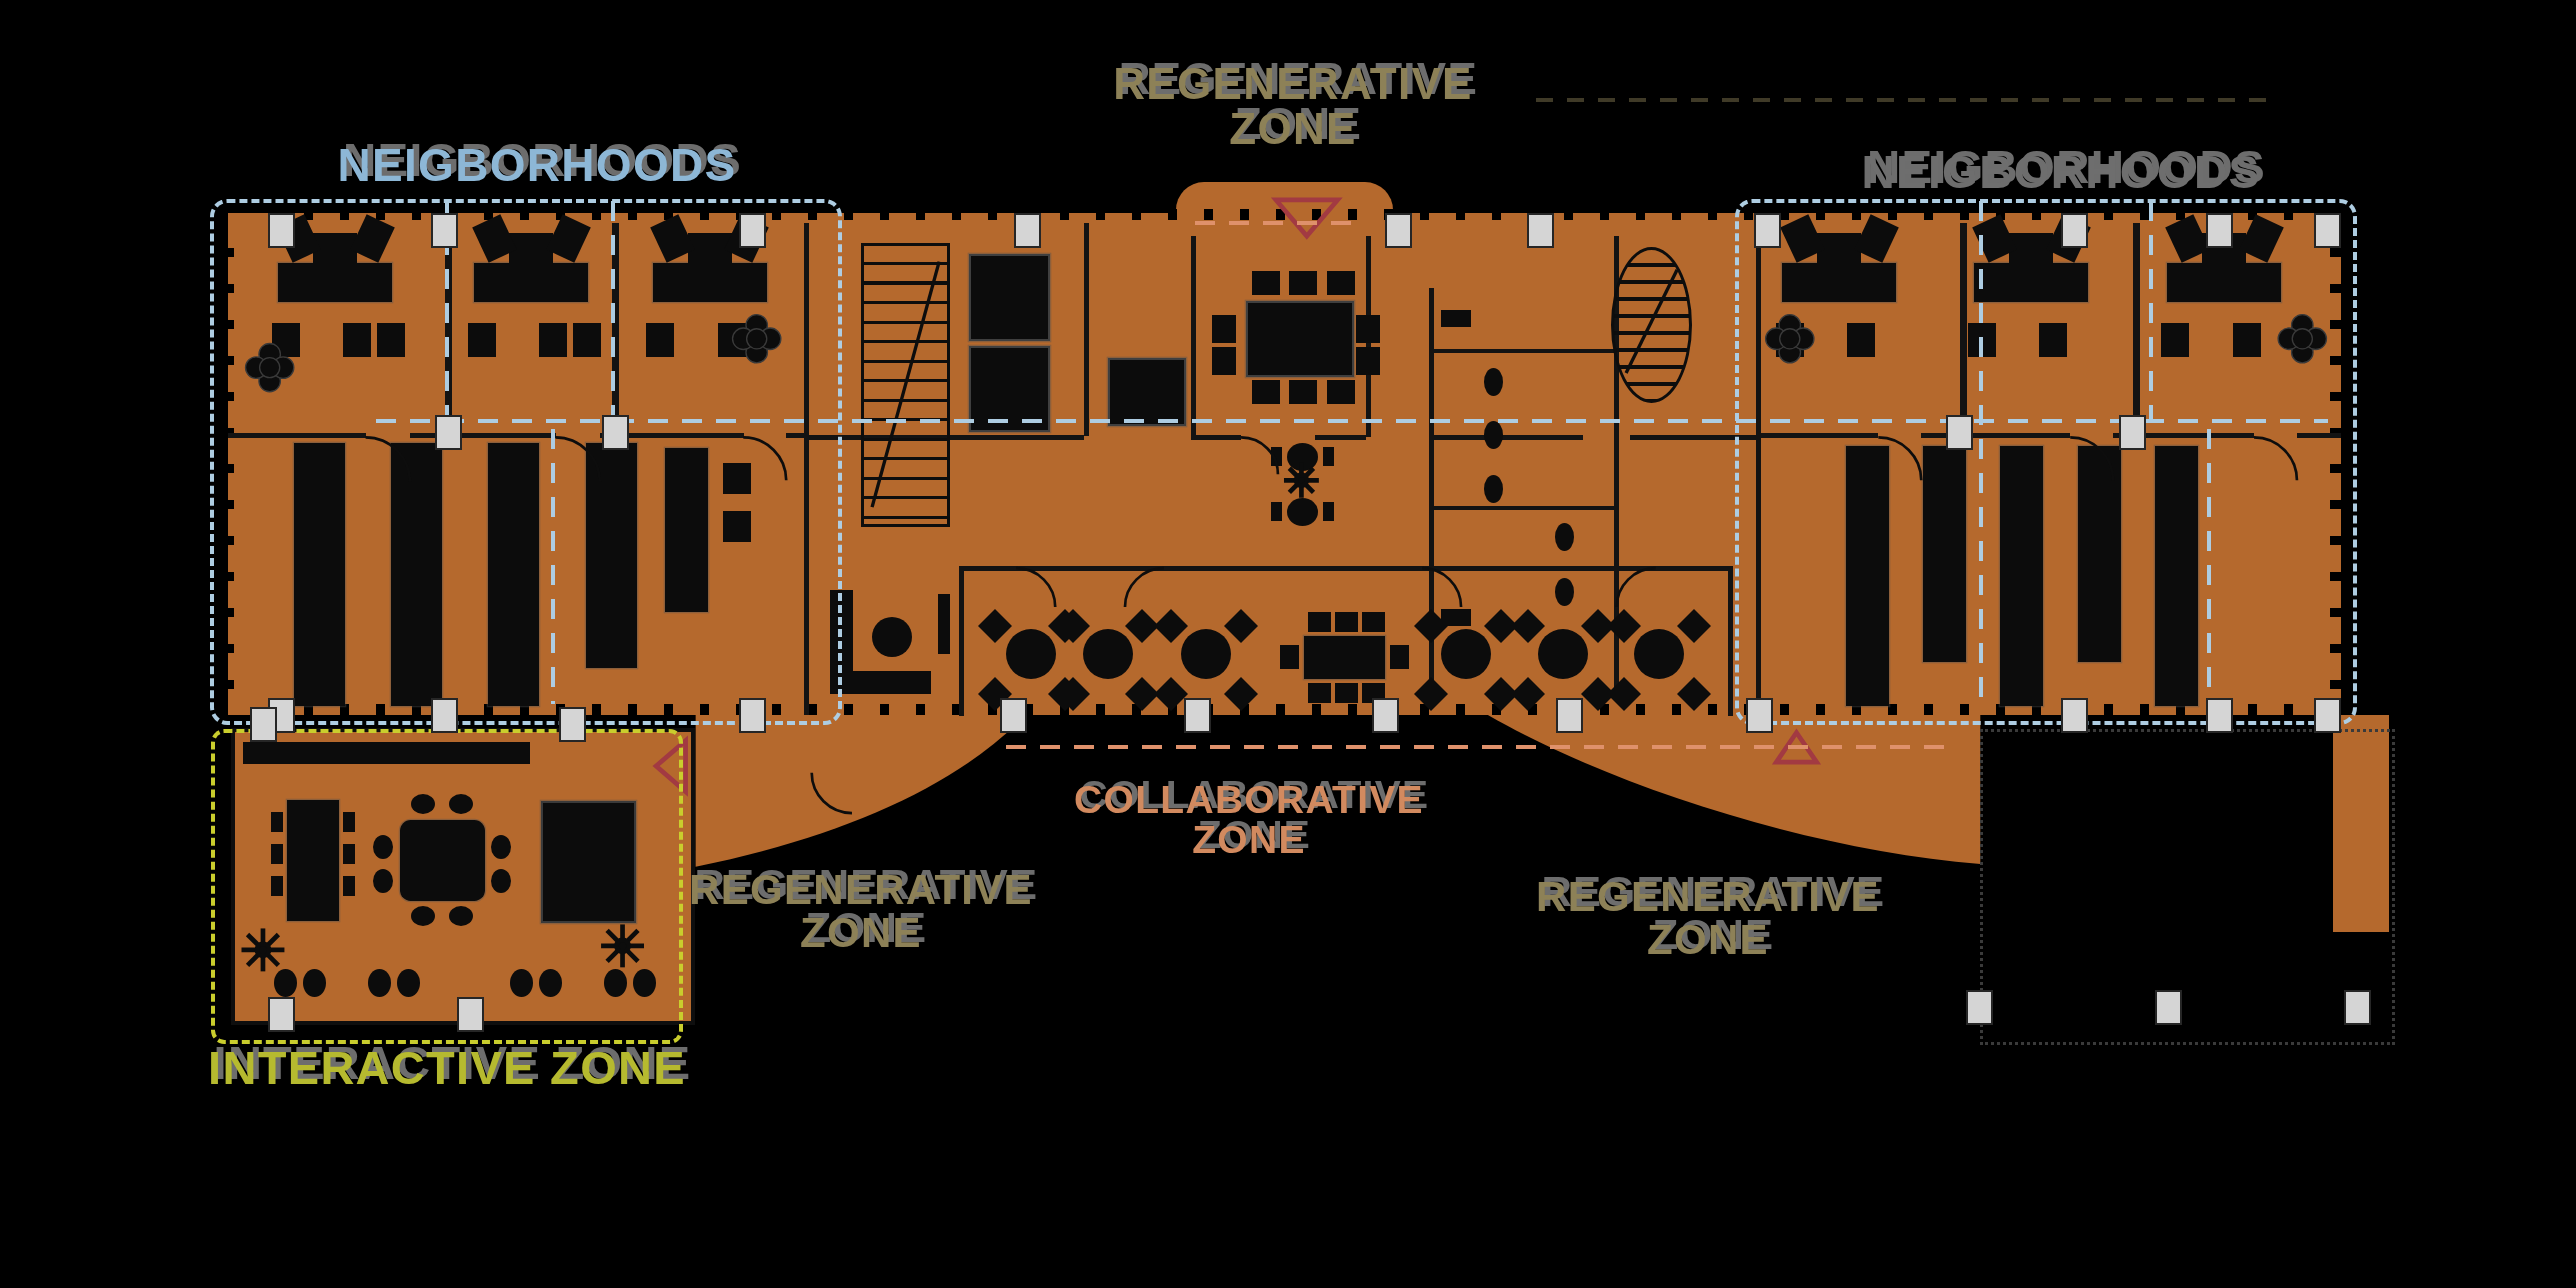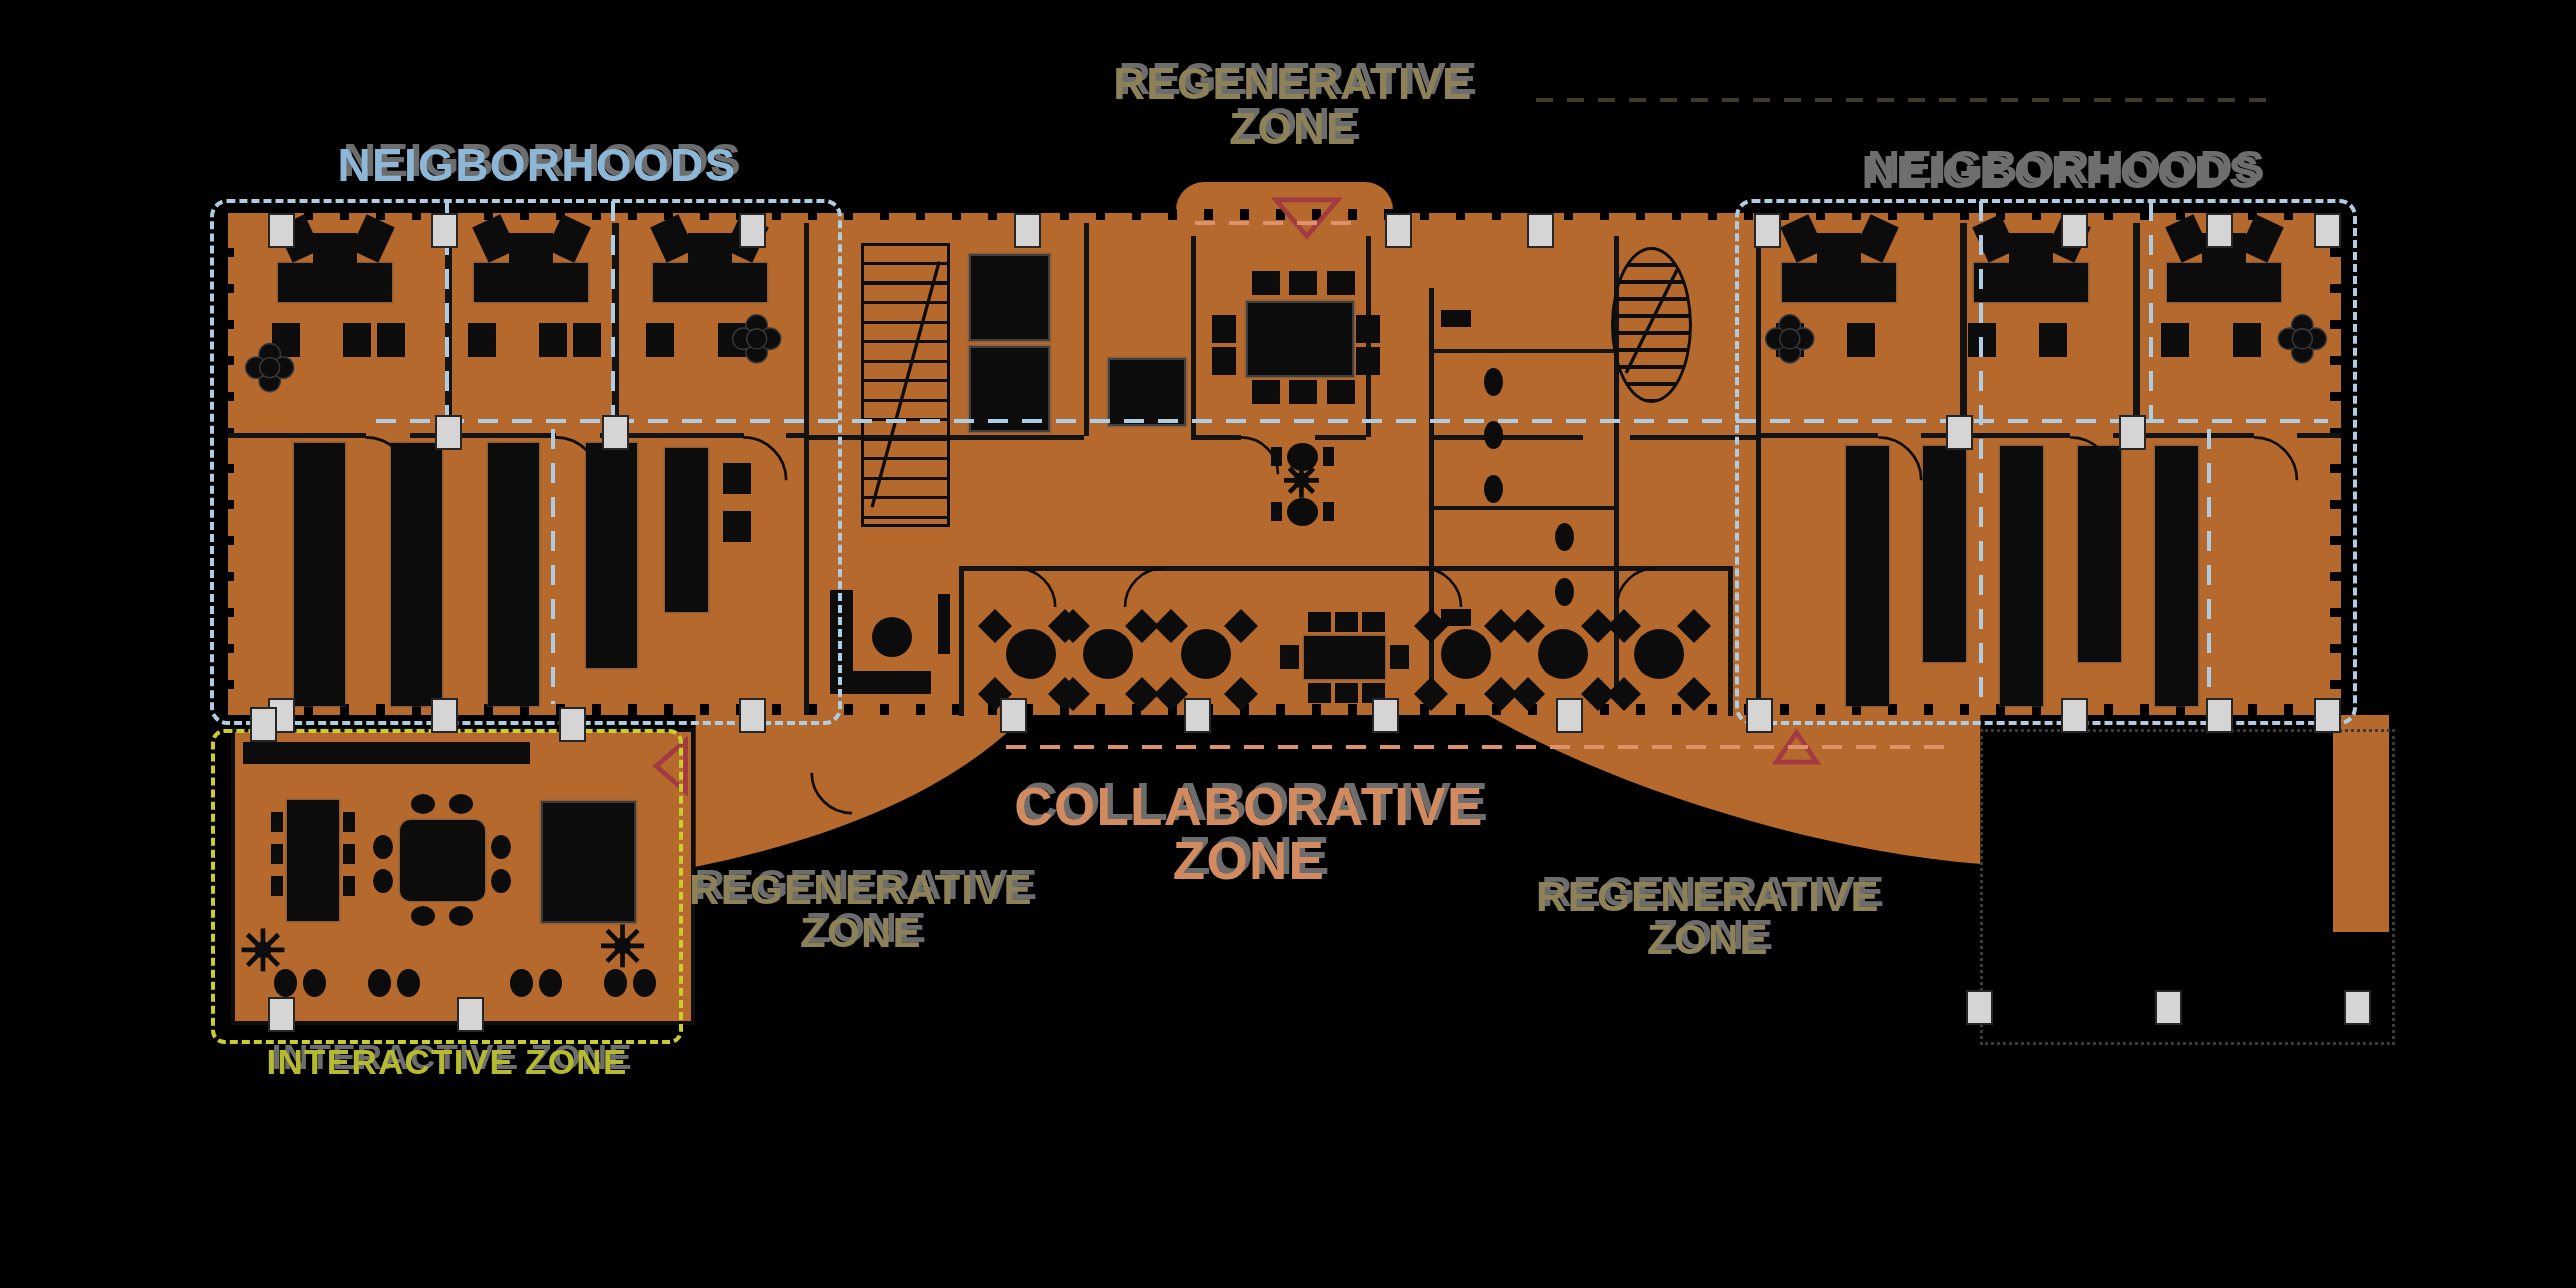--- a/index.html
+++ b/index.html
@@ -22,22 +22,22 @@
   .hdash{position:absolute;height:4px;z-index:5;background:repeating-linear-gradient(90deg,#aecde2 0 20px,transparent 20px 34px);}
   .vdash{position:absolute;width:4px;z-index:5;background:repeating-linear-gradient(180deg,#aecde2 0 20px,transparent 20px 34px);}
   .hdash.salmon{background:repeating-linear-gradient(90deg,#df916b 0 20px,transparent 20px 34px);}
   .hdash.olive{background:repeating-linear-gradient(90deg,#8d8157 0 17.4px,transparent 17.4px 31px);opacity:.45;}
   .zone-label{position:absolute;font-weight:bold;text-align:center;letter-spacing:1.3px;line-height:1.02;
               transform:translateX(-50%);white-space:nowrap;z-index:7;
               text-shadow:5.4px -5.4px 0 rgba(145,145,145,.75);}
   .lbl-regen{color:#8d8157;font-size:43px;}
   .lbl-neigh-l{color:#8db7d6;font-size:46px;}
   .lbl-neigh-r{color:#6e6e6e;font-size:46px;}
-  .lbl-collab{color:#d28a5f;font-size:53px;}
-  .lbl-inter{color:#b6ba2f;font-size:35px;}
+  .lbl-collab{color:#d28a5f;font-size:39px;}
+  .lbl-inter{color:#b6ba2f;font-size:47px;}
   .stairL{position:absolute;left:861px;top:243px;width:89px;height:284px;box-sizing:border-box;
           border:3.4px solid #0d0d0d;
           background:repeating-linear-gradient(180deg,transparent 0 16px,#0d0d0d 16px 19.5px);}
   .stairR{position:absolute;left:1611px;top:247px;width:81px;height:156px;box-sizing:border-box;
           border:3.4px solid #0d0d0d;border-radius:50%;
           background:repeating-linear-gradient(180deg,transparent 0 13.4px,#0d0d0d 13.4px 17px);}
   svg{position:absolute;left:0;top:0;}
   #svg-floor{z-index:1;}
   #svg-detail{z-index:4;}
   .z2{z-index:2;} .z3{z-index:3;}

